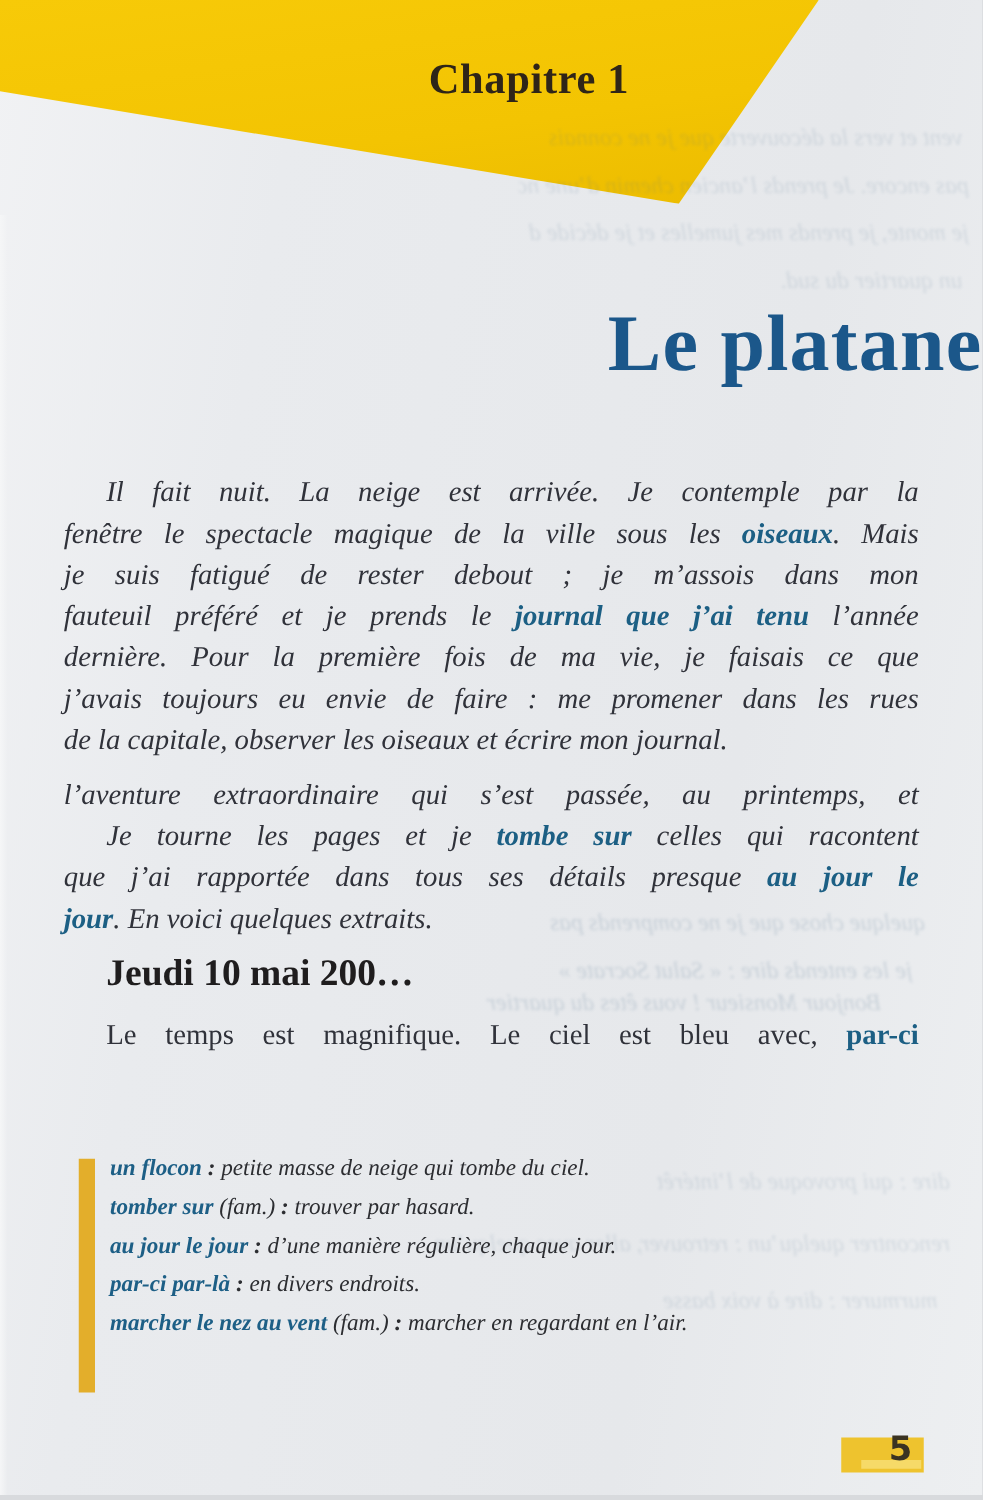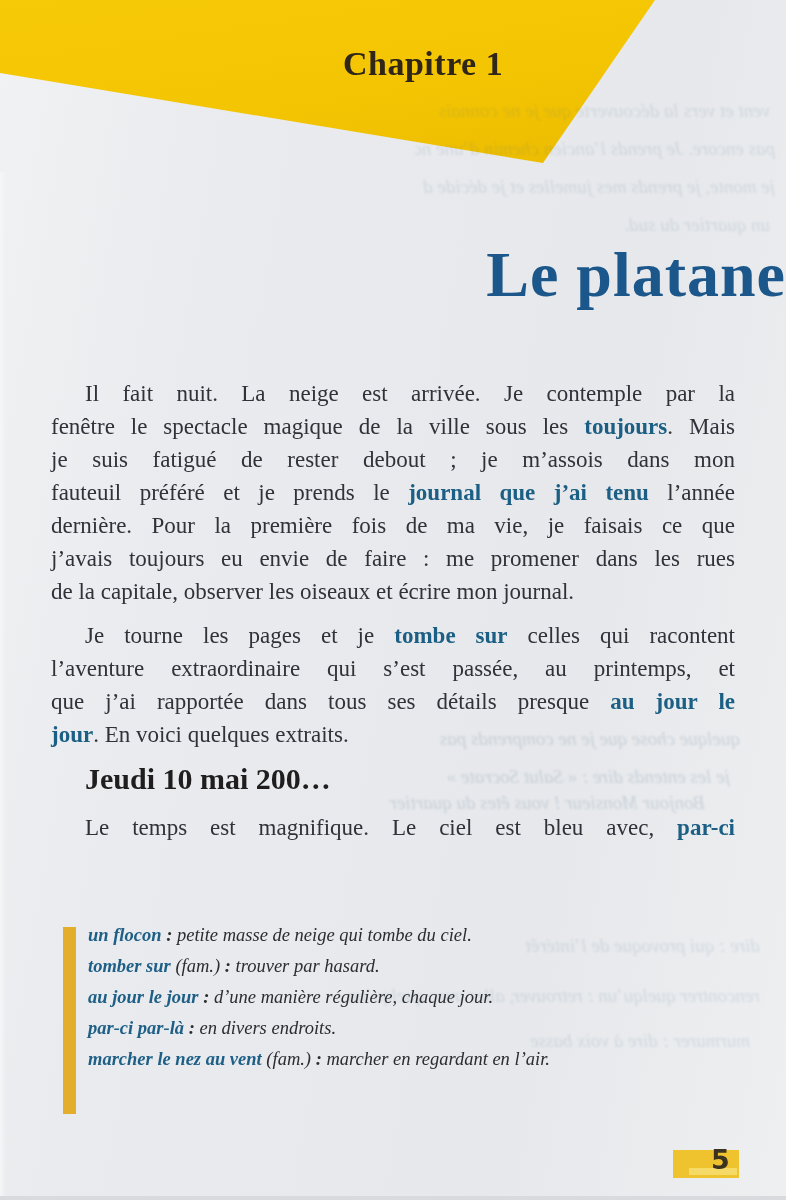--- a/index.html
+++ b/index.html
@@ -35,21 +35,21 @@
   .g9{top:985px;left:330px;width:430px}
   .g10{top:1030px;left:420px;width:330px}
   
   .story-title{
     position:absolute;left:0;top:238px;width:786px;text-align:right;
     font-size:64px;font-weight:bold;color:#1b578a;letter-spacing:1px;
   }
   
   .content{position:absolute;left:51px;top:377px;width:684px;color:#30323a;}
   .para{font-size:23px;line-height:33px;}
-  .para.it{}
+  .para.it{font-style:italic;}
   .line{text-align:justify;text-align-last:justify;min-height:33px;}
   .line.last{text-align-last:left;}
   .line.indent{text-indent:34px;}
   .hl{color:#1c5f84;font-weight:bold;}
   .p1{margin:0 0 11px 0;}
   .p2{margin:0;}
   .date-heading{
     font-size:30px;line-height:30px;font-weight:bold;color:#1f1d1e;
     margin:13px 0 17px 34px;
   }
@@ -93,30 +93,30 @@
       <div class="ghost g8">dire : qui provoque de l’intérêt</div>
       <div class="ghost g9">rencontrer quelqu’un : retrouver, aller avec quelqu’un</div>
       <div class="ghost g10">murmurer : dire à voix basse</div>
     </div>
 
   <div class="story-title">Le platane</div>
 
   <div class="content">
     <div class="para it p1">
         <div class="line indent"><span class="">Il fait nuit. La neige est arrivée. Je contemple par la</span></div>
-        <div class="line"><span class="">fenêtre le spectacle magique de la ville sous les </span><span class="hl">toujours</span><span class="">. Mais</span></div>
+        <div class="line"><span class="">fenêtre le spectacle magique de la ville sous les </span><span class="hl">oiseaux</span><span class="">. Mais</span></div>
         <div class="line"><span class="">je suis fatigué de rester debout ; je m’assois dans mon</span></div>
         <div class="line"><span class="">fauteuil préféré et je prends le </span><span class="hl">journal que j’ai tenu</span><span class=""> l’année</span></div>
         <div class="line"><span class="">dernière. Pour la première fois de ma vie, je faisais ce que</span></div>
         <div class="line"><span class="">j’avais toujours eu envie de faire : me promener dans les rues</span></div>
         <div class="line last"><span class="">de la capitale, observer les oiseaux et écrire mon journal.</span></div>
       </div>
     <div class="para it p2">
+        <div class="line"><span class="">l’aventure extraordinaire qui s’est passée, au printemps, et</span></div>
         <div class="line indent"><span class="">Je tourne les pages et je </span><span class="hl">tombe sur</span><span class=""> celles qui racontent</span></div>
-        <div class="line"><span class="">l’aventure extraordinaire qui s’est passée, au printemps, et</span></div>
         <div class="line"><span class="">que j’ai rapportée dans tous ses détails presque </span><span class="hl">au jour le</span></div>
         <div class="line last"><span class="hl">jour</span><span class="">. En voici quelques extraits.</span></div>
       </div>
     <div class="date-heading">Jeudi 10 mai 200…</div>
     <div class="para p3">
         <div class="line indent"><span class="">Le temps est magnifique. Le ciel est bleu avec, </span><span class="hl">par-ci</span></div>
       </div>
   </div>
 
   <div class="vocab">

